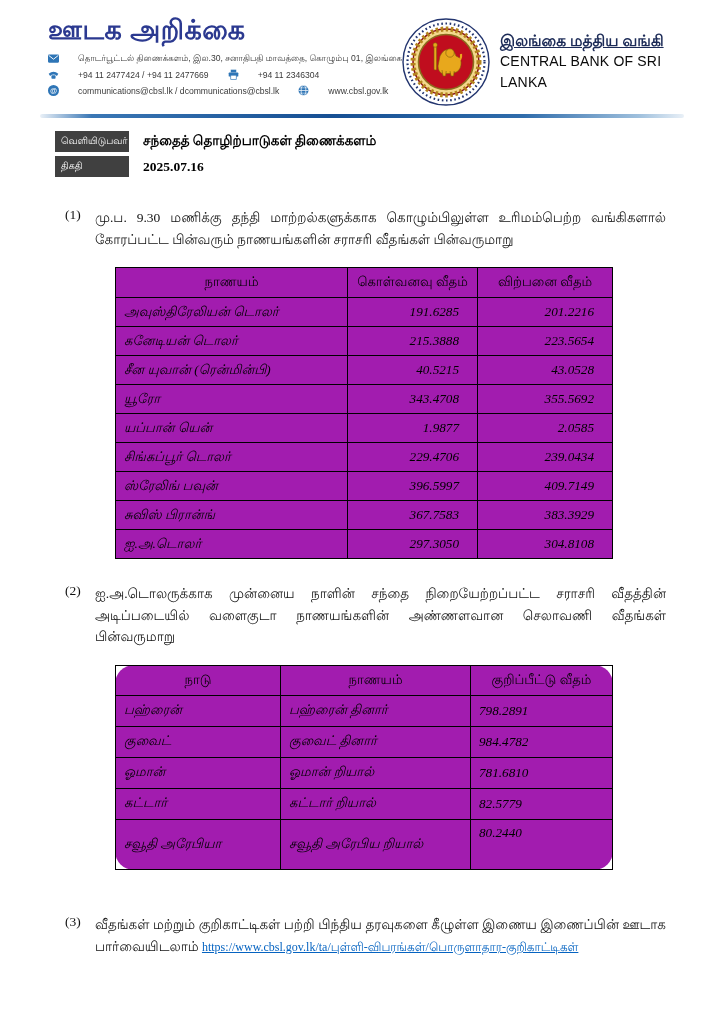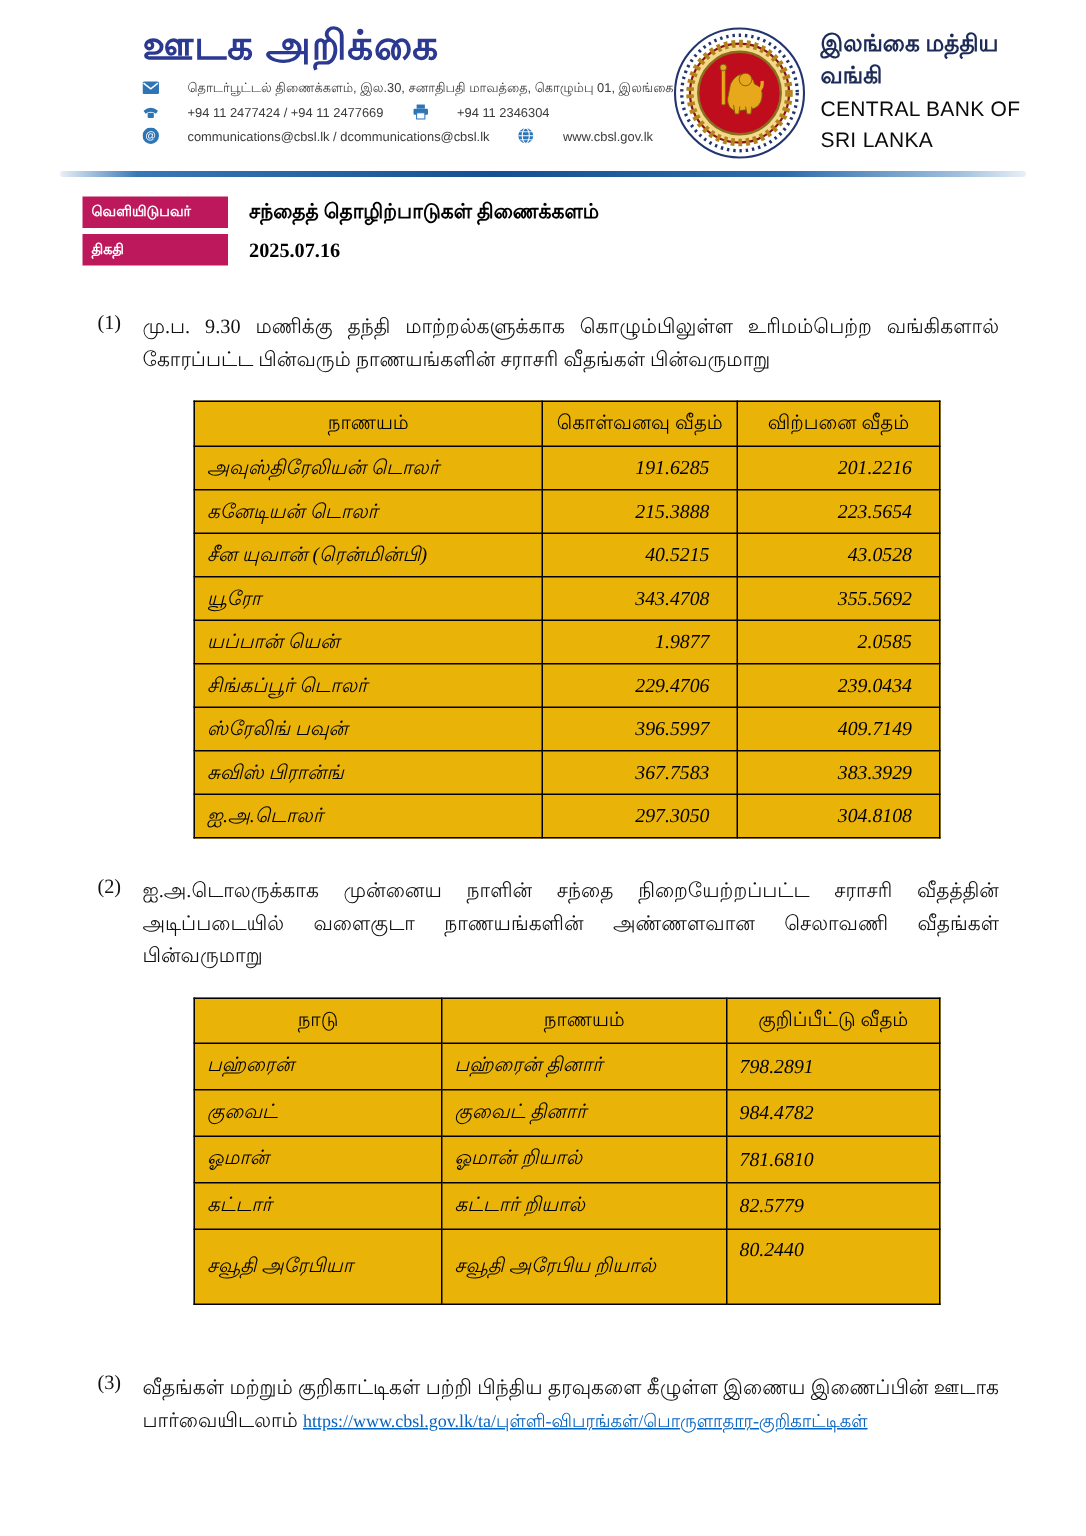--- a/index.html
+++ b/index.html
@@ -4,77 +4,77 @@
 <style>
   * { margin:0; padding:0; box-sizing:border-box; }
   html,body { background:#9a9a9a; }
   body { font-family:"Liberation Serif", serif; }
   .page {
     width:724px; height:1024px; background:#ffffff; margin:0 auto;
     position:relative; overflow:hidden; color:#111;
   }
 
   
-  .masthead { display:flex; justify-content:space-between; padding:16px 36px 0 48px;margin-left:47px; }
+  .masthead { display:flex; justify-content:space-between; padding:16px 36px 0 48px; }
   .mast-left { width:360px; }
   .mr-title {
     font-family:"Liberation Sans", sans-serif;
     font-weight:bold; font-size:27px; letter-spacing:0.5px;
     color:#2b3990; line-height:1.05; margin-bottom:9px;
   }
   .contact-line {
     display:flex; align-items:center; gap:19px;
     font-family:"Liberation Sans", sans-serif;
     font-size:8.6px; color:#3a3a3a; margin-top:5px; white-space:nowrap;
   }
   .cicon { width:11px; height:11px; flex:0 0 auto; display:inline-flex; }
   .cicon svg { width:11px; height:11px; }
 
   .mast-right { display:flex; align-items:center; gap:10px; padding-top:2px; }
   .seal { width:88px; height:88px; flex:0 0 auto; }
   .bank-names { text-align:left; }
   .bank-si { font-size:18px; font-weight:bold; color:#1c2b57; line-height:1.35; }
-  .bank-ta { font-size:15.5px; font-weight:bold; color:#1c2b57; line-height:1.35; }
+  .bank-ta { font-size:15.5px; font-weight:bold; color:#1c2b57; line-height:1.35;text-decoration:underline; }
   .bank-en { font-family:"Liberation Sans", sans-serif; font-size:14px; font-weight:normal;
              color:#0b0b0b; letter-spacing:0.2px; line-height:1.5; }
 
   
   .rule {
     height:4px; margin:8px 40px 0 40px; border-radius:2px;
     background:linear-gradient(90deg,#e9f0f7 0%, #3a77b5 8%, #164f93 45%, #2f6cab 75%, #9fc0dd 93%, #e9f0f7 100%);
   }
 
   
   .meta { padding:13px 0 0 55px; }
   .meta-row { display:flex; align-items:center; margin-bottom:4px; }
   .meta-tag {
-    width:97px; height:21px; background:#be185d; color:#fff;
+    width:74px; height:21px; background:#404040; color:#fff;
     font-family:"Liberation Sans", sans-serif; font-size:9.5px;
-    display:flex; align-items:center; padding-left:6px;font-weight:bold;
+    display:flex; align-items:center; padding-left:6px;
   }
   .meta-val { margin-left:14px; font-weight:bold; font-size:13.5px; color:#000; }
 
   
   .content { padding:26px 58px 0 65px; }
   .para { display:flex; margin-bottom:0; }
   .para .num { width:30px; flex:0 0 auto; font-size:13.5px; }
   .para .ptxt { flex:1; font-size:13.5px; line-height:1.6; text-align:justify; }
   .plink { color:#0563c1; text-decoration:underline; font-size:12px; word-break:break-all; }
 
-  table { border-collapse:collapse; table-layout:fixed; background:#eab308;
-          margin-left:64px; margin-top:17px; }
+  table { border-collapse:collapse; table-layout:fixed; background:#a21caf;
+          margin-left:50px; margin-top:17px; }
   td, th { border:1px solid #000; font-size:13.2px; font-weight:normal; color:#000; }
   th { text-align:center; height:30px; padding:2px 6px; }
   td { height:29px; padding:2px 8px; vertical-align:middle;font-style:italic; }
   .t1 { width:497px; margin-bottom:24px; }
   .t1 col:nth-child(1) { width:232px; }
   .t1 col:nth-child(2) { width:130px; }
   .t1 col:nth-child(3) { width:135px; }
   .t1 td:nth-child(2), .t1 td:nth-child(3) { text-align:right; padding-right:18px; }
-  .t2 { width:497px; margin-bottom:24px; }
+  .t2 { width:497px; margin-bottom:24px;border-radius:19px; }
   .t2 col:nth-child(1) { width:165px; }
   .t2 col:nth-child(2) { width:190px; }
   .t2 col:nth-child(3) { width:142px; }
   .t2 td { height:31px; }
   .t2 td:nth-child(3) { padding-right:10px; }
   .t2 tbody tr:last-child td { height:50px; }
   .t2 tbody tr:last-child td:nth-child(3) { vertical-align:top; padding-top:5px; }
   .gap2 { height:20px; }
 </style>
 </head>

